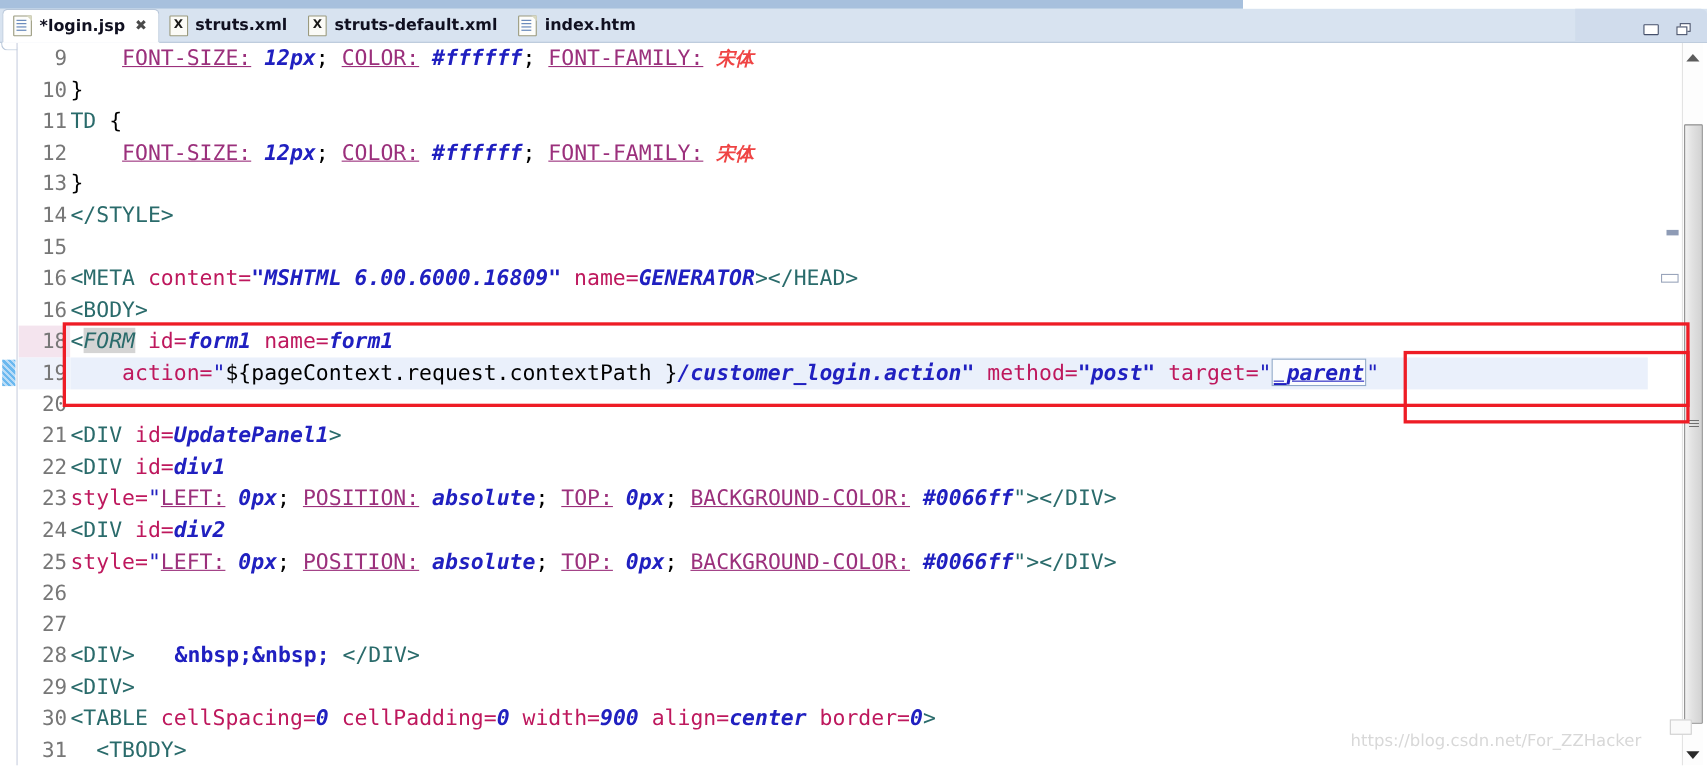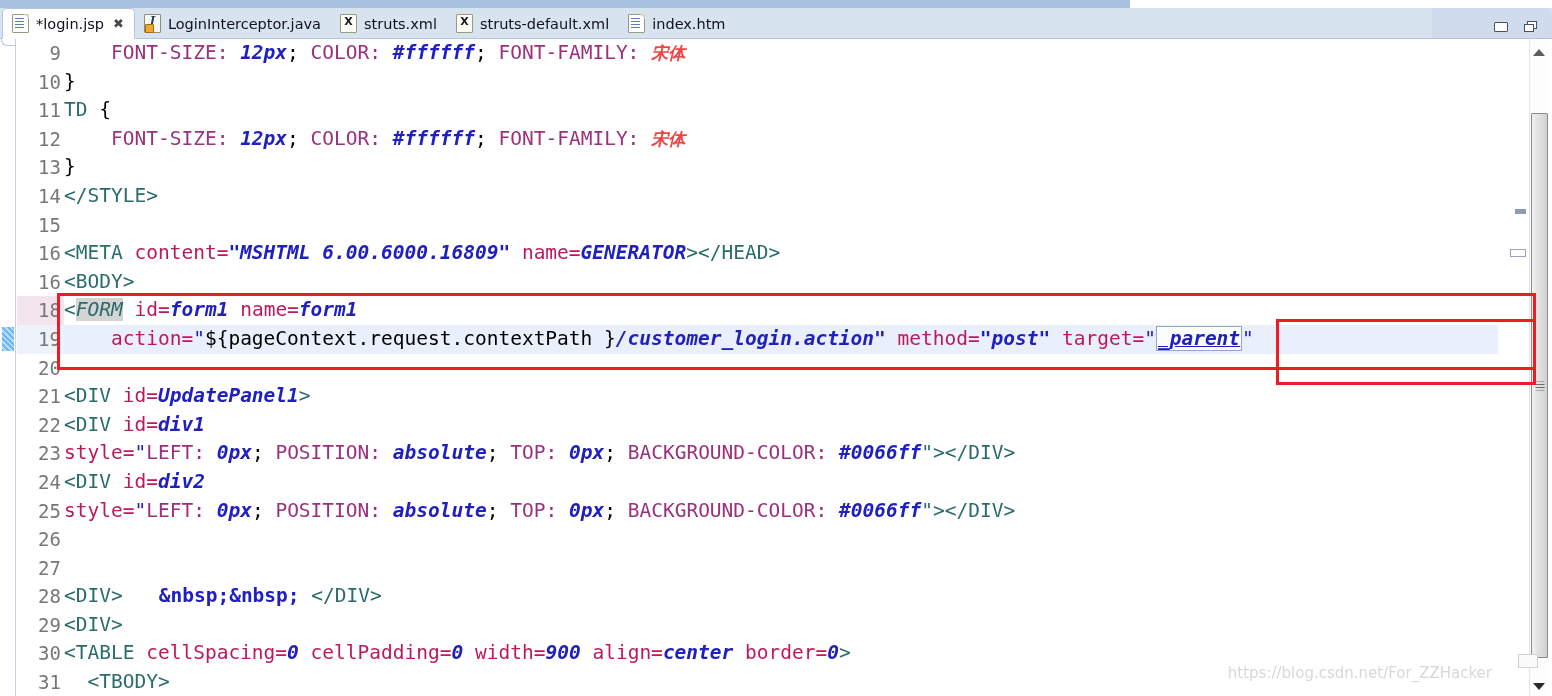--- a/index.html
+++ b/index.html
@@ -51,21 +51,22 @@
     background: #d0dcec;
     border-top-left-radius: 0;
     border-top-right-radius: 6px;
   }
 
   .tabs {
     position: absolute;
     left: 2px; top: 0;
     height: 31px;
     display: flex;
-    align-items: center;
+    align-items: flex-start;
+    font-weight: bold;
   }
   .tab {
     display: flex;
     align-items: center;
     height: 30px;
     padding: 0 10px 0 9px;
     font-family: "DejaVu Sans", sans-serif;
     font-size: 14.5px;
     color: #101020;
     white-space: nowrap;
@@ -290,21 +291,21 @@
     background: #eaf0fb;
     z-index: 0;
   }
 
   
   .t-tag    { color: #2a6b6b; }
   .t-attr   { color: #be185d; }
   .t-val    { color: #2020c0; font-style: italic; font-weight: bold; }
   .t-plain  { color: #000000; }
   .t-quote  { color: #2020c0; }
-  .t-prop   { color: #9b307c; }
+  .t-prop   { color: #9b307c; text-decoration: underline; }
   .t-ent    { color: #2020c0; font-weight: bold; margin-left: 36px; }
   .t-punc   { color: #000000; }
   .t-cjk    { color: #ef4444; font-family: "DejaVu Sans", sans-serif; font-style: italic; font-weight: bold; font-size: 17px; }
 
   .occ-hl { background: #d4d4d4; font-style: italic; }
 
   .attr-box {
     border: 1px solid #8fa8c8;
     background: #fbfcfe;
     padding: 0 1px;
@@ -414,24 +415,20 @@
     <div class="tabbar-right-cap"></div>
 
     <div class="tabs">
 
       <div class="tab active">
         <span class="ico ico-doc"></span>
         <span class="tab-label">*login.jsp</span>
         <span class="tab-close">✖</span>
       </div>
 
-      <div class="tab">
-        <span class="ico ico-java"></span>
-        <span class="tab-label">LoginInterceptor.java</span>
-      </div>
 
 
       <div class="tab">
         <span class="ico ico-xml"></span>
         <span class="tab-label">struts.xml</span>
       </div>
 
       <div class="tab">
         <span class="ico ico-xml"></span>
         <span class="tab-label">struts-default.xml</span>

